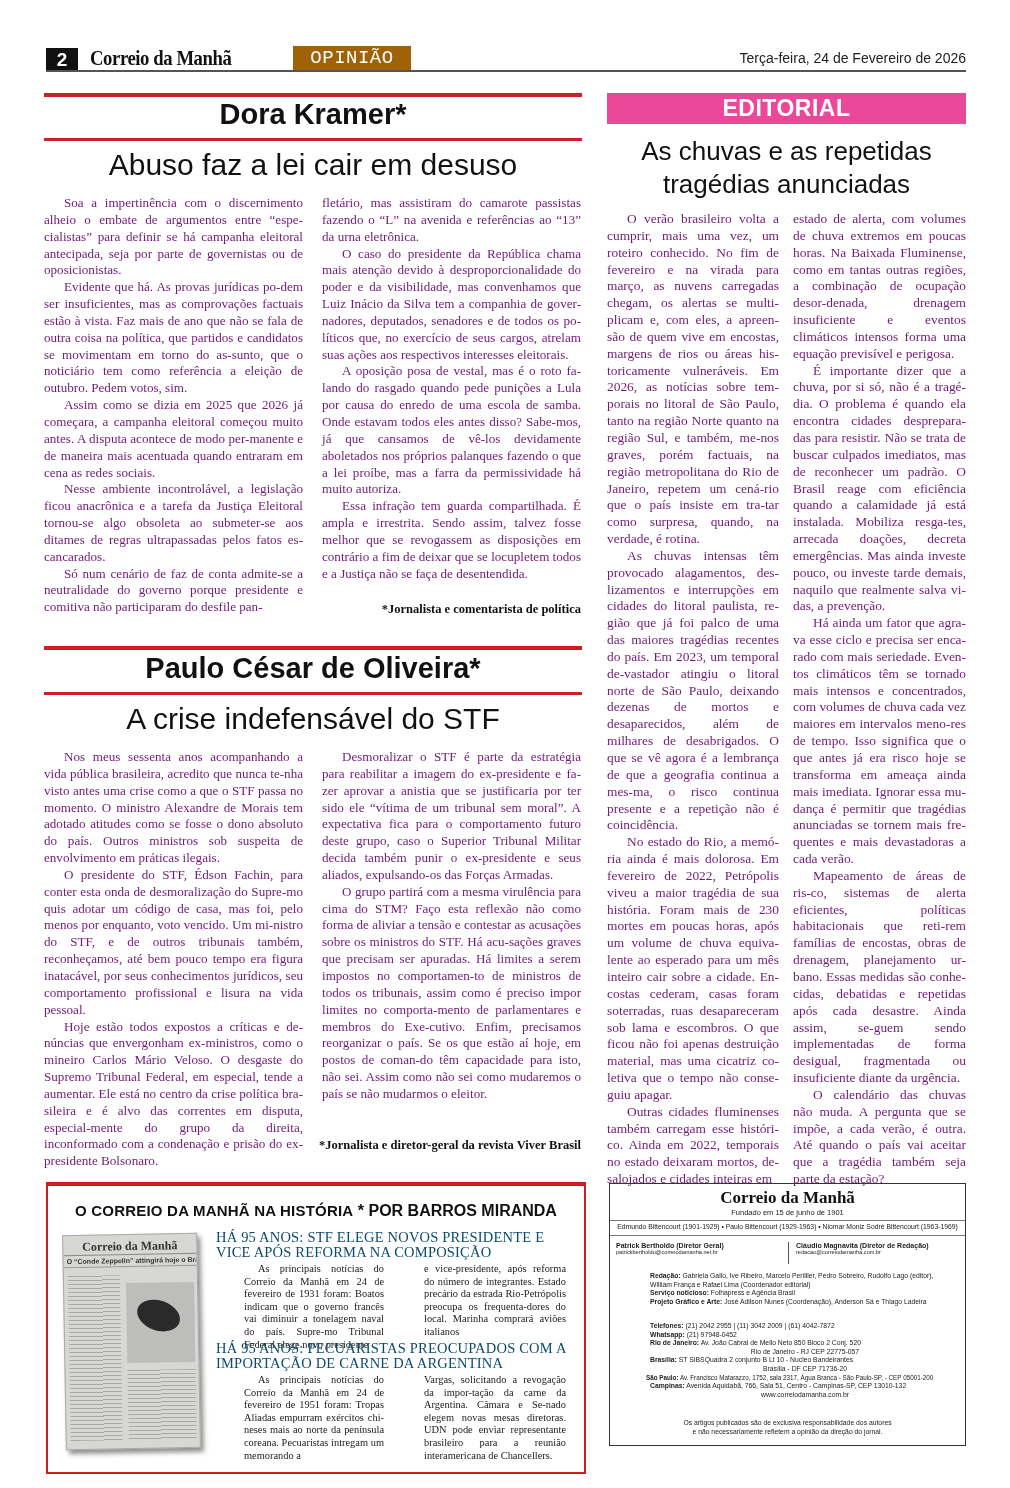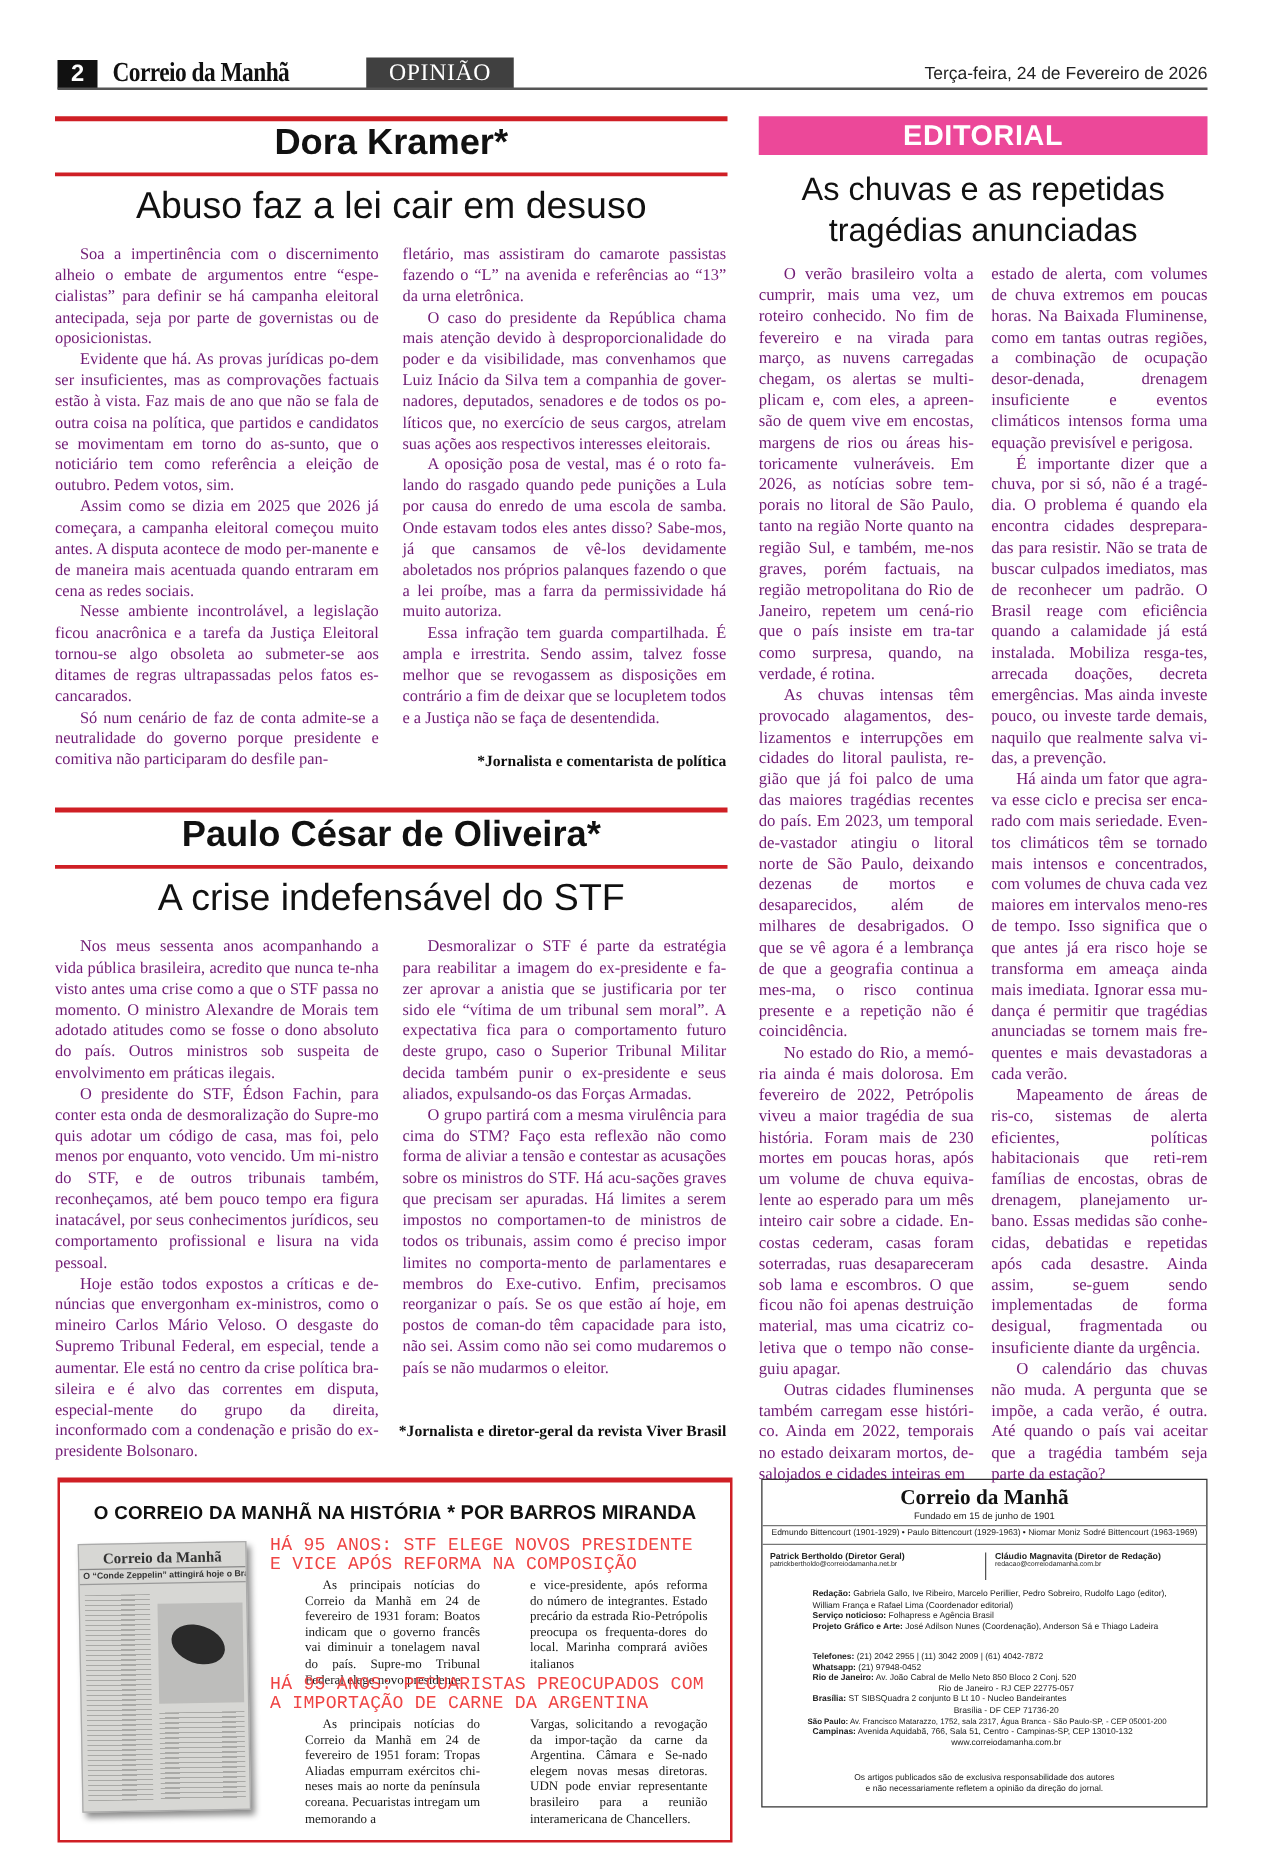--- a/index.html
+++ b/index.html
@@ -4,22 +4,22 @@
 <style>
   * { box-sizing: border-box; margin: 0; padding: 0; }
   html, body { width: 1010px; height: 1488px; background: #ffffff; overflow: hidden; }
   body { position: relative; font-family: "Liberation Serif", serif; color: #1a1a1a; }
 
   
   .page-num { position: absolute; left: 46px; top: 48px; width: 32px; height: 23px; background: #111; color: #fff;
     font-family: "Liberation Sans", sans-serif; font-size: 19px; font-weight: bold; text-align: center; line-height: 23px; }
   .masthead { position: absolute; left: 90px; top: 45px; font-family: "Liberation Serif", serif; font-weight: bold;
     font-size: 22px; letter-spacing: -0.5px; transform: scaleX(0.85); transform-origin: left; color: #111; }
-  .section-tab { position: absolute; left: 293px; top: 46px; width: 118px; height: 25px; background: #404040; color: #fff;
-    font-family: Liberation Serif, serif; font-size: 19px; line-height: 25px; text-align: center; letter-spacing: 0.5px; }
+  .section-tab { position: absolute; left: 293px; top: 46px; width: 118px; height: 25px; background: #a16207; color: #fff;
+    font-family: Liberation Mono, monospace; font-size: 19px; line-height: 25px; text-align: center; letter-spacing: 0.5px; }
   .date { position: absolute; right: 44px; top: 50px; font-family: "Liberation Sans", sans-serif; font-size: 14px; color: #222; }
   .header-rule { position: absolute; left: 46px; top: 70px; width: 920px; height: 2px; background: #555; }
 
   
   .red-rule { position: absolute; height: 4px; background: #cf1f25; }
 
   .author { position: absolute; font-family: "Liberation Sans", sans-serif; font-weight: bold; text-align: center; color: #111; }
   .headline { position: absolute; font-family: "Liberation Sans", sans-serif; text-align: center; color: #111; }
 
   .col { position: absolute; font-family: "Liberation Serif", serif; font-size: 13.1px; line-height: 16.85px; text-align: justify; color: #701a75; hyphens: manual; }
@@ -40,21 +40,21 @@
   .clip { position: absolute; left: 16px; top: 48px; width: 135px; height: 215px; background: #d7d7d4; border: 1px solid #aaa;
     box-shadow: 3px 4px 5px rgba(0,0,0,0.45); transform: rotate(-1deg); overflow: hidden; }
   .clip .clip-mast { text-align: center; font-family: "Liberation Serif", serif; font-weight: bold; font-size: 12px; color: #333; padding-top: 4px; border-bottom: 1px solid #888; }
   .clip .clip-head { font-family: "Liberation Sans", sans-serif; font-weight: bold; font-size: 7px; color: #333; padding: 2px 3px; border-bottom: 1px solid #999; white-space: nowrap; overflow: hidden; }
   .clip .clip-lines { position: absolute; left: 4px; top: 40px; width: 52px; height: 165px;
     background: repeating-linear-gradient(to bottom, #a9a9a6 0 1px, transparent 1px 4px); }
   .clip .clip-photo { position: absolute; left: 62px; top: 48px; width: 68px; height: 80px; background: #bdbdbb; }
   .clip .clip-photo .zep { position: absolute; left: 10px; top: 18px; width: 44px; height: 30px; background: #2a2a2a; border-radius: 50%; transform: rotate(20deg); }
   .clip .clip-lines2 { position: absolute; left: 62px; top: 135px; width: 68px; height: 70px;
     background: repeating-linear-gradient(to bottom, #a9a9a6 0 1px, transparent 1px 4px); }
-  .hist-head { position: absolute; font-family: Liberation Mono, monospace; font-size: 14.5px; line-height: 15px; color: #ef4444; letter-spacing: 0.2px; }
+  .hist-head { position: absolute; font-family: Liberation Serif, serif; font-size: 14.5px; line-height: 15px; color: #0c4a6e; letter-spacing: 0.2px; }
   .hist-col { position: absolute; font-family: "Liberation Serif", serif; font-size: 10.4px; line-height: 12.6px; text-align: justify; color: #1a1a1a; }
   .hist-col p { text-indent: 14px; margin-left: 28px; }
   .hist-col p.cont { text-indent: 0; }
 
   
   .exp-box { position: absolute; left: 609px; top: 1183px; width: 357px; height: 263px; border: 1.5px solid #333; font-family: "Liberation Sans", sans-serif; color: #222; }
   .exp-mast { position: absolute; top: 4px; width: 100%; text-align: center; font-family: "Liberation Serif", serif; font-weight: bold; font-size: 17px; color: #111; }
   .exp-founded { position: absolute; top: 24px; width: 100%; text-align: center; font-size: 7.5px; }
   .exp-line { position: absolute; left: 0; width: 100%; height: 1px; background: #777; }
   .exp-owners { position: absolute; top: 39px; width: 100%; text-align: center; font-size: 6.8px; white-space: nowrap; }

